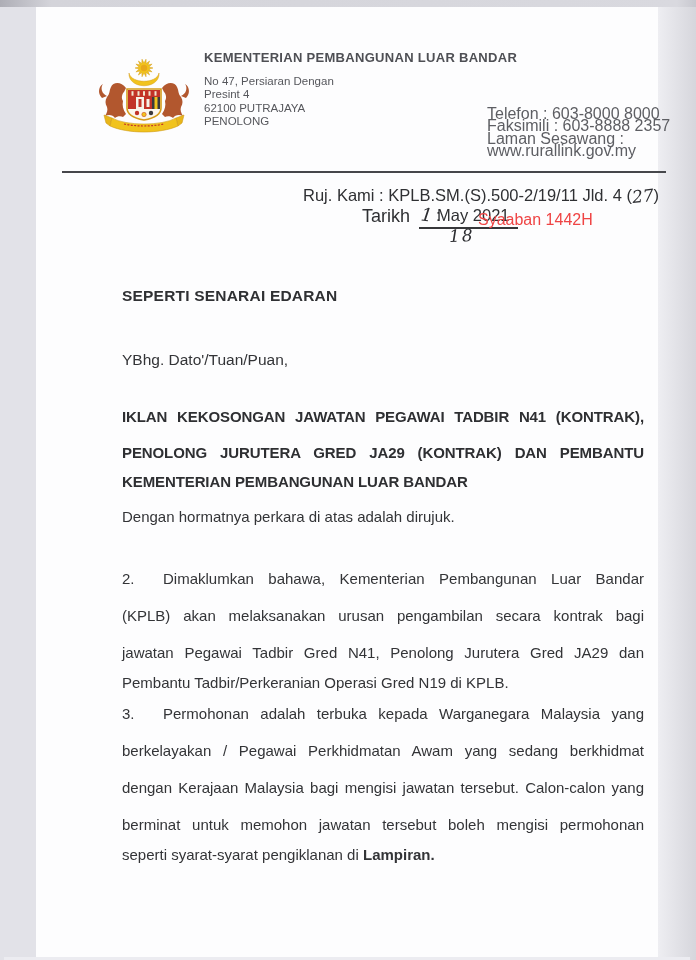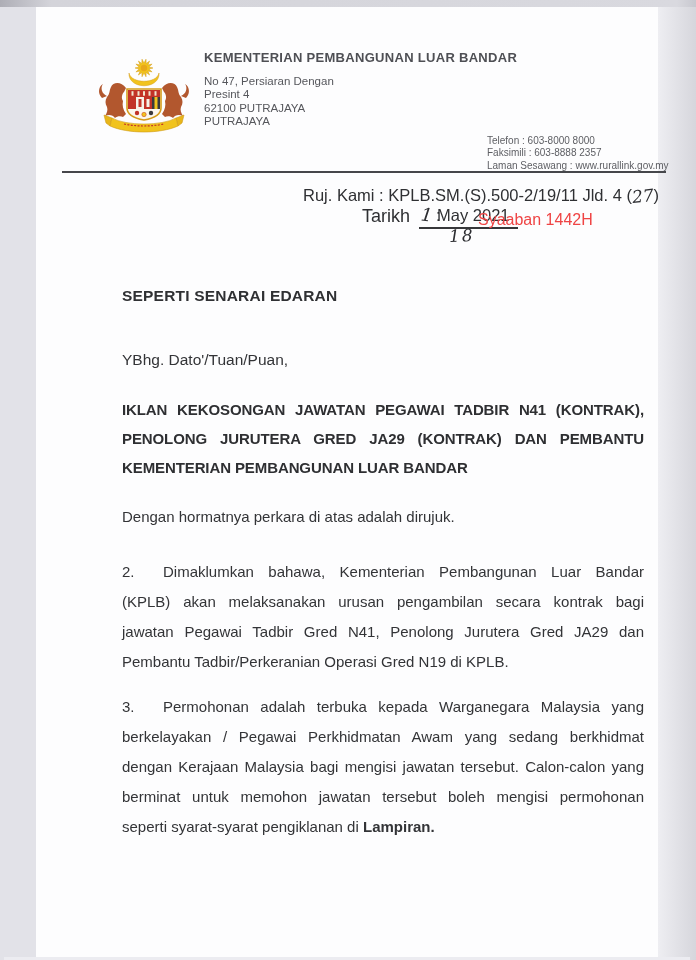--- a/index.html
+++ b/index.html
@@ -10,21 +10,21 @@
   .abs{position:absolute;padding-left:32px;}
   
   .edge-top{left:0;top:0;width:696px;height:7px;background:linear-gradient(90deg,#aeaeb6,#d4d4da 7%,#d9d9df 93%,#aaaab3);}
   .edge-left{left:0;top:7px;bottom:0;width:4px;background:#e2e2e8;}
   .edge-right{right:0;top:7px;bottom:0;width:6px;background:linear-gradient(90deg,#eeeef2,#d6d6dc);}
   .edge-bottom{left:4px;right:6px;bottom:0;height:3px;background:#ececf1;}
   
   .logo{left:62px;top:55px;width:100px;height:96px;}
   .ministry{left:172px;top:50px;font-size:13px;font-weight:bold;color:#4e4f54;letter-spacing:.3px;}
   .addr{left:172px;top:75px;font-size:11.5px;line-height:13.4px;color:#56575c;}
-  .contact{left:455px;top:135px;font-size:10px;line-height:12.4px;color:#5d5e63;}
+  .contact{left:455px;top:108px;font-size:16px;line-height:12.4px;color:#5d5e63;}
   .divider{left:62px;top:171px;width:572px;height:2px;background:#46474b;}
   
   .ref1{left:271px;top:185px;font-size:16.5px;color:#2f3033;white-space:nowrap;}
   .tarikh-label{left:330px;top:206px;font-size:18px;color:#2f3033;}
   .tarikh-colon{left:404px;top:206px;font-size:16.5px;color:#2f3033;}
   .date-underline{left:419px;top:204px;font-size:16.5px;color:#2f3033;border-bottom:2px solid #36373a;padding:0 8px 2px 2px;white-space:nowrap;}
   .hijri-hand{left:417px;top:226px;}
   .hijri-text{left:446px;top:211px;font-size:16px;color:#ef4444;}
   .hand{font-family:"DejaVu Serif","Liberation Serif",serif;font-style:italic;font-size:17px;color:#2c2d31;display:inline-block;}
   .hand27{transform:rotate(-6deg) translateY(1px);}
@@ -32,21 +32,21 @@
   .hand18{transform:rotate(-2deg);letter-spacing:2px;}
   
   .distribution{left:90px;top:287px;font-size:15.5px;font-weight:bold;letter-spacing:.2px;color:#2f3033;}
   .salutation{left:90px;top:351px;font-size:15.5px;color:#333437;}
   .subject{left:90px;top:395px;width:522px;font-size:15px;font-weight:bold;line-height:29px;color:#2e2f32;letter-spacing:-.1px;}
   .opening{left:90px;top:508px;font-size:15px;color:#333437;}
   .para{left:90px;width:522px;font-size:15px;line-height:30px;color:#333437;}
   .p2{top:557px;}
   .p3{top:692px;}
   .sline,.bline{white-space:nowrap;}
-  .j{text-align:justify;text-align-last:justify;-moz-text-align-last:justify;}
+  .j{text-align:justify;text-align-last:justify;margin-top:7px;-moz-text-align-last:justify;}
   .pnum{display:inline-block;width:41px;}
   .b{font-weight:bold;}
 </style>
 </head>
 <body>
 
 <div class="photo">
 
   <div class="abs edge-top"></div>
   <div class="abs edge-left"></div>
@@ -98,21 +98,21 @@
       </g>
     </svg>
   </div>
 
   <div class="abs ministry">KEMENTERIAN PEMBANGUNAN LUAR BANDAR</div>
 
   <div class="abs addr">
     <div>No 47, Persiaran Dengan</div>
     <div>Presint 4</div>
     <div>62100 PUTRAJAYA</div>
-    <div>PUTRAJAYA</div>
+    <div>PENOLONG</div>
   </div>
 
   <div class="abs contact">
     <div>Telefon : 603-8000 8000</div>
     <div>Faksimili : 603-8888 2357</div>
     <div>Laman Sesawang : www.rurallink.gov.my</div>
   </div>
 
   <div class="abs divider"></div>
 

